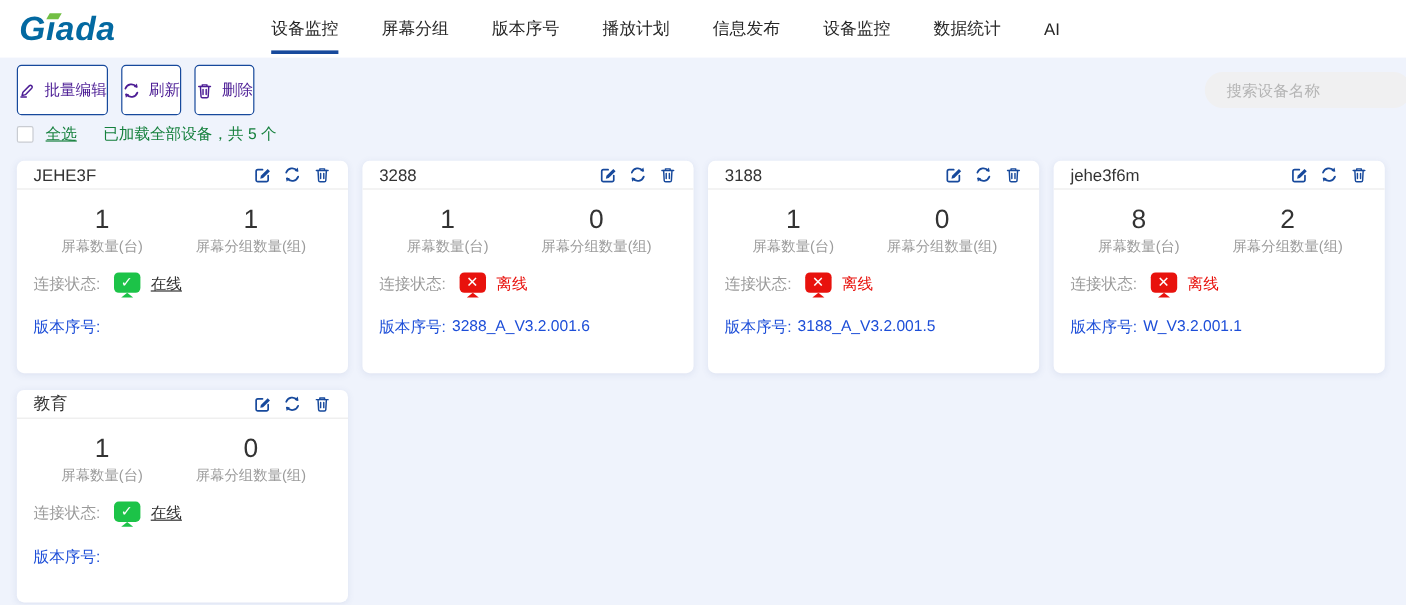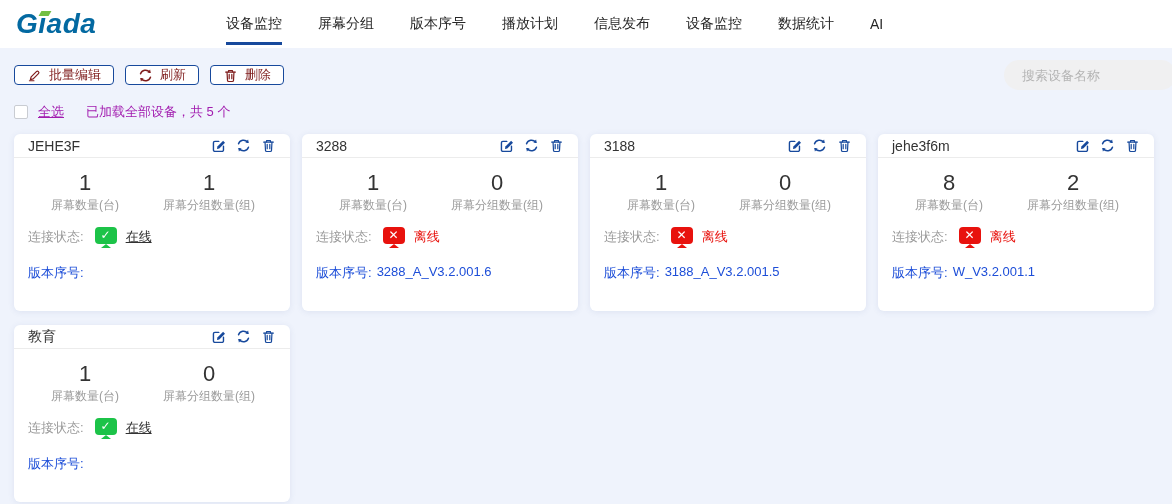--- a/index.html
+++ b/index.html
@@ -34,36 +34,36 @@
   }
   .tab.active::after {
     content: ""; position: absolute; left: 0; right: 0; bottom: 3px;
     height: 3px; background: #17499c;
   }
   
   .content { padding: 12px 14px 0; position: relative; }
   .toolbar { display: flex; align-items: center; height: 30px; position: relative; }
   .btn {
     display: inline-flex; align-items: center; gap: 7px;
-    height: 20px; padding: 0 12px; margin-right: 11px;
+    height: 42px; padding: 0 0; margin-right: 11px;
     background: #fff; border: 1px solid #17499c; border-radius: 4px;
-    color: #7f1d1d; font-size: 13px; cursor: pointer;
+    color: #4c1d95; font-size: 13px; cursor: pointer;
     font-family: inherit;
   }
   .btn svg { flex: 0 0 auto; }
   .search-input {
     position: absolute; right: -18px; top: 0;
     width: 172px; height: 30px; border: none; outline: none;
     background: #f0f0f1; border-radius: 15px;
     padding: 0 16px 0 18px; font-size: 13px; color: #666;
     font-family: inherit;
   }
   .search-input::placeholder { color: #b4b4b4; }
   
-  .selectbar { display: flex; align-items: center; margin-top: 13px; font-size: 13px; color: #a21caf; }
+  .selectbar { display: flex; align-items: center; margin-top: 13px; font-size: 13px; color: #15803d; }
   .checkbox {
     width: 14px; height: 14px; background: #fff;
     border: 1px solid #c9ccd2; border-radius: 2px;
     margin-right: 10px; cursor: pointer; flex: 0 0 auto;
   }
   .select-all { text-decoration: underline; margin-right: 22px; cursor: pointer; }
   
   .grid {
     display: grid; grid-template-columns: repeat(4, 276px);
     gap: 14px 12px; margin-top: 13px;

